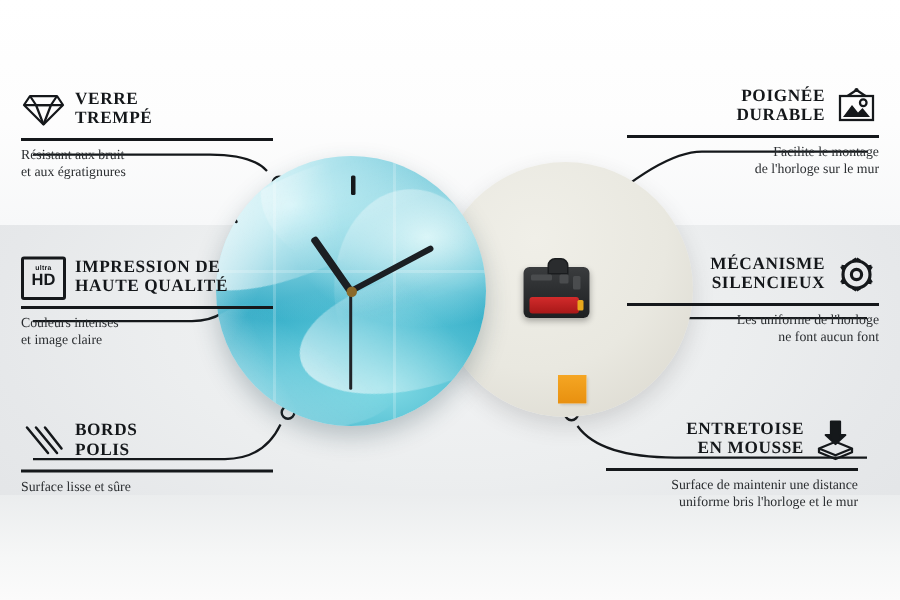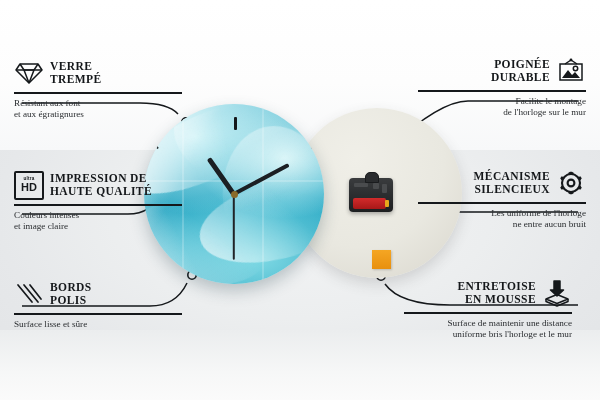--- a/index.html
+++ b/index.html
@@ -185,21 +185,21 @@
       </div>
       <div>
         <div class="title">
           <span>VERRE</span><br>
           <span>TREMPÉ</span>
         </div>
       </div>
     </div>
     <div class="rule"></div>
     <div class="desc">
-      <span>Résistant aux font</span><br>
+      <span>Résistant aux bruit</span><br>
       <span>et aux égratignures</span>
     </div>
   </div>
 
   <div class="feat f-impression">
     <div class="row">
       <div class="ico">
         <div class="hd-box">
           <div class="u">ultra</div>
           <div class="h">HD</div>
@@ -289,21 +289,21 @@
       <div>
         <div class="title">
           <span>MÉCANISME</span><br>
           <span>SILENCIEUX</span>
         </div>
       </div>
     </div>
     <div class="rule"></div>
     <div class="desc">
       <span>Les uniforme de l'horloge</span><br>
-      <span>ne entre aucun bruit</span>
+      <span>ne font aucun font</span>
     </div>
   </div>
 
   <div class="feat right f-entretoise">
     <div class="row">
       <div class="ico">
         <svg width="28" height="28" viewBox="0 0 28 28">
           <g fill="none" stroke="#15181b" stroke-width="1.5" stroke-linejoin="round">
             <path d="M11,2 L17,2 L17,11 L20.5,11 L14,17 L7.5,11 L11,11 Z" fill="#15181b"></path>
             <path d="M14,15.5 L25,20 L14,24.5 L3,20 Z"></path>

